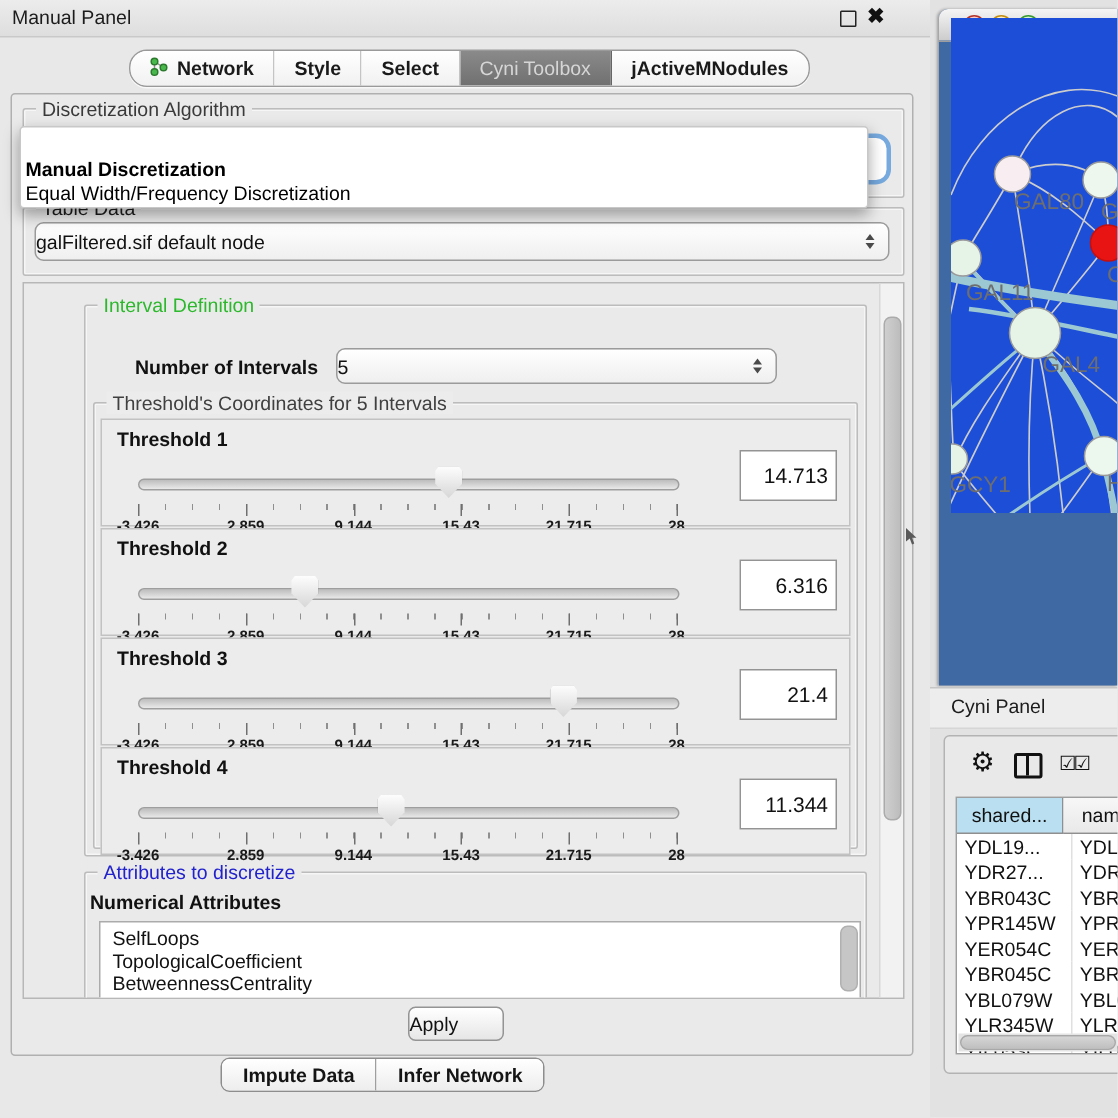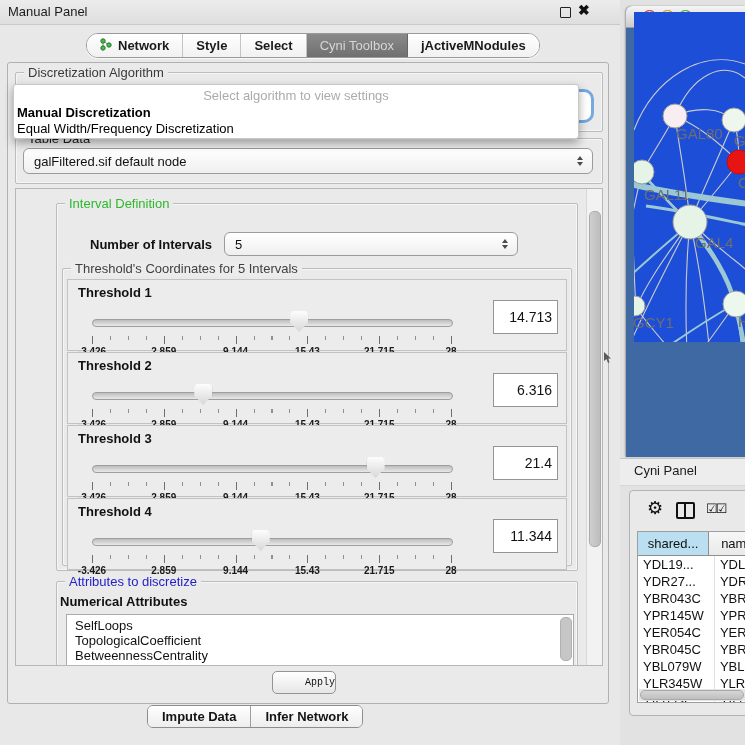--- a/index.html
+++ b/index.html
@@ -19,21 +19,21 @@
   .pill{display:flex;align-items:center;justify-content:center;font-size:13px;font-weight:bold;color:#1a1a1a;
        padding:0 13px;border-right:1px solid #c4c4c4;background:linear-gradient(#ffffff,#f1f1f1);}
   .pill:last-child{border-right:none;}
   .pill.sel{background:linear-gradient(#8a8a8a,#707070);color:#d6d6d6;font-weight:normal;border-right:1px solid #666;}
   .netico{margin-right:6px;}
   
   .frame{left:7px;top:62px;width:600px;height:640px;border:1px solid #b0b0b0;border-radius:3px;background:#eaeaea;}
   .group{border:1px solid #bcbcbc;border-radius:2px;box-shadow:inset 0 0 0 1px #f6f6f6;}
   .glabel{position:absolute;top:-8px;left:8px;background:#eaeaea;padding:0 4px;font-size:13px;line-height:15px;}
   .combo{border:1px solid #9b9b9b;border-radius:6px;background:linear-gradient(#ffffff,#efefef);
-       font-size:13px;color:#111;display:flex;align-items:center;padding-left:10px;box-sizing:border-box;}
+       font-size:13px;color:#111;display:flex;align-items:center;box-sizing:border-box;}
   .stepper{position:absolute;right:9px;top:50%;transform:translateY(-50%);display:flex;flex-direction:column;gap:2px;}
   .arr-up{width:0;height:0;border-left:3.5px solid transparent;border-right:3.5px solid transparent;border-bottom:4.5px solid #4a4a4a;}
   .arr-dn{width:0;height:0;border-left:3.5px solid transparent;border-right:3.5px solid transparent;border-top:4.5px solid #4a4a4a;}
   
   .popup{left:13px;top:84px;width:564px;height:53px;background:#ffffff;border:1px solid #c8c8c8;
        border-radius:3px;box-shadow:0 4px 10px rgba(0,0,0,.35);z-index:40;}
   .popup .prompt{position:absolute;left:0;top:3px;width:100%;text-align:center;font-size:13px;color:#ababab;}
   .popup .opt1{position:absolute;left:3px;top:20px;font-size:13px;font-weight:bold;color:#000;}
   .popup .opt2{position:absolute;left:3px;top:36px;font-size:13px;color:#000;}
   .focus-combo{left:21px;top:92px;width:570px;height:28px;border-radius:7px;background:#fff;
@@ -57,21 +57,21 @@
        background:repeating-linear-gradient(to right,#8f8f8f 0,#8f8f8f 1px,transparent 1px,transparent 17.95px);}
   .tickM{position:absolute;top:26px;width:1px;height:8px;background:#6f6f6f;}
   .tlab{position:absolute;top:36px;transform:translateX(-50%);font-size:10px;font-weight:bold;color:#1a1a1a;white-space:nowrap;}
   .tvalue{position:absolute;right:8px;top:20px;width:58px;height:32px;background:#fff;border:1px solid #949494;
        font-size:14px;color:#111;text-align:right;line-height:32px;padding-right:5px;}
   
   .attr-list{position:absolute;background:#fff;border:1px solid #ababab;overflow:hidden;}
   .attr-item{font-size:13px;color:#111;padding-left:8px;line-height:15px;}
   
   .btn{border:1px solid #949494;border-radius:5px;background:linear-gradient(#ffffff,#e6e6e6);
-       font-size:10px;color:#111;display:flex;align-items:center;justify-content:flex-end;font-family:Liberation Mono, monospace;}
+       font-size:13px;color:#111;display:flex;align-items:center;justify-content:flex-start;}
   .segbar{display:flex;height:21px;border:1px solid #8d8d8d;border-radius:6px;overflow:hidden;background:#fff;}
   .seg{display:flex;align-items:center;justify-content:center;font-size:13px;font-weight:bold;color:#141414;
        padding:0 14px;border-right:1px solid #9e9e9e;background:linear-gradient(#fff,#ededed);}
   .seg:last-child{border-right:none;}
   .seg.sel{background:linear-gradient(#8a8a8a,#6f6f6f);color:#cfcfcf;font-weight:normal;}
   
   .rightbg{left:620px;top:0;width:125px;height:745px;background:#e2e2e2;}
   .macwin{left:626px;top:6px;width:119px;height:451px;border-radius:6px 0 0 0;background:#3f69a3;
        box-shadow:-1px 0 2px rgba(0,0,0,.3);}
   .mactitle{position:absolute;left:0;top:0;width:100%;height:21px;border-radius:6px 0 0 0;
@@ -139,21 +139,20 @@
 
   <div class="abs frame"></div>
 
   <div class="abs group" style="left:15px;top:72px;width:586px;height:58px;">
     <span class="glabel" style="color:#3a3a3a;">Discretization Algorithm</span>
   </div>
 
   <div class="abs focus-combo"></div>
 
   <div class="abs popup">
-    <div class="prompt">Select algorithm to view settings</div>
     <div class="opt1">Manual Discretization</div>
     <div class="opt2">Equal Width/Frequency Discretization</div>
   </div>
 
   <div class="abs group" style="left:15px;top:138px;width:586px;height:44px;">
     <span class="glabel" style="color:#1c1c1c;">Table Data</span>
     <div class="combo" style="position:absolute;left:7px;top:9px;width:570px;height:26px;">
       <span>galFiltered.sif default node</span>
       <span class="stepper">
           <span class="arr-up"></span>

